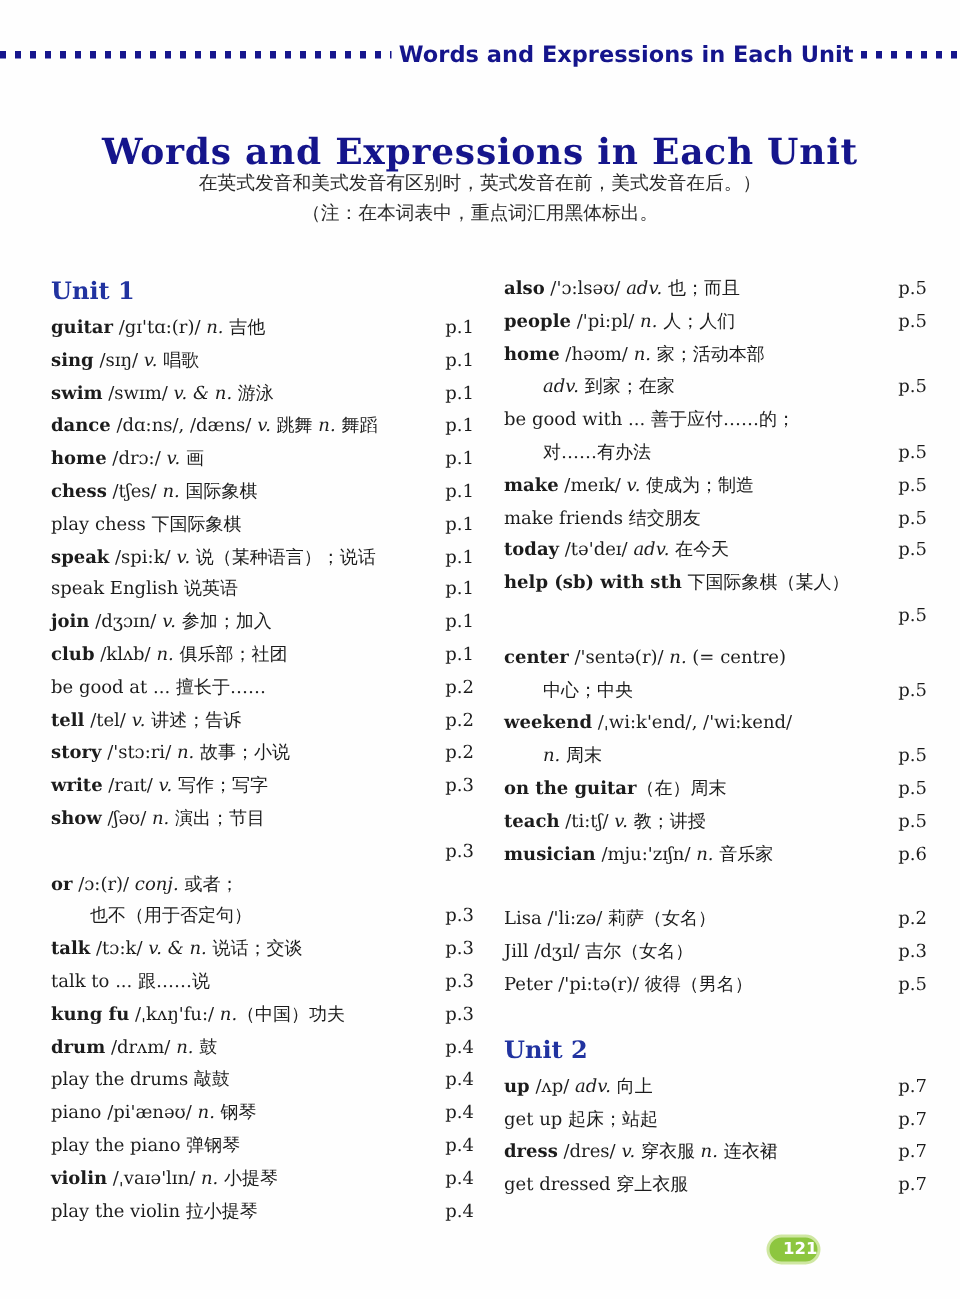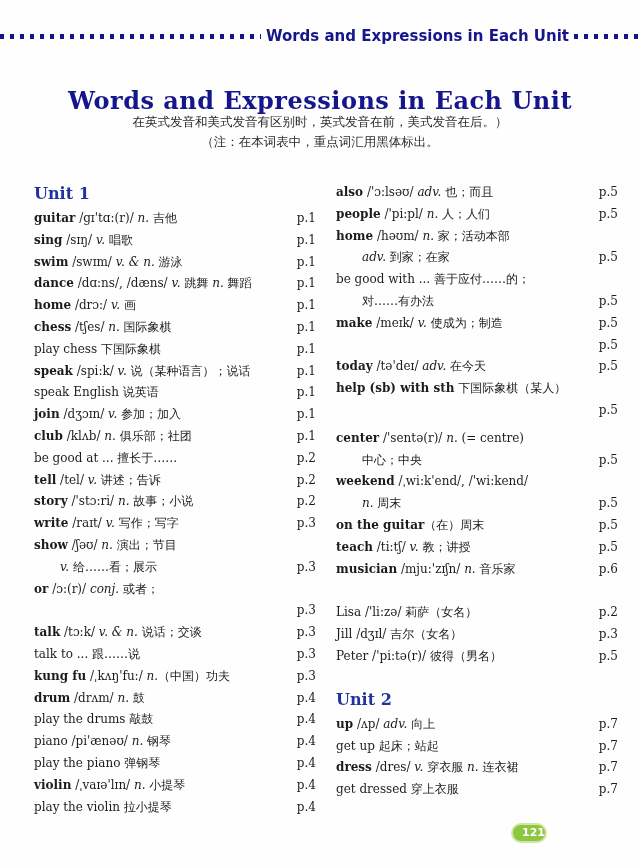--- a/index.html
+++ b/index.html
@@ -142,28 +142,28 @@
       </div>
       <div class="entry">
         <span class="entry-text"><span class="p-b">write</span><span class="p-r"> /raɪt/ </span><span class="p-i">v.</span><span class="p-r"> 写作；写字</span></span>
         <span class="page-ref">p.3</span>
       </div>
       <div class="entry">
         <span class="entry-text"><span class="p-b">show</span><span class="p-r"> /ʃəʊ/ </span><span class="p-i">n.</span><span class="p-r"> 演出；节目</span></span>
         <span class="page-ref"></span>
       </div>
       <div class="entry indent">
-        <span class="entry-text"><span class="p-i">v.</span><span class="p-r"> 给……看；展示</span></span>
         <span class="page-ref">p.3</span>
       </div>
       <div class="entry">
         <span class="entry-text"><span class="p-b">or</span><span class="p-r"> /ɔ:(r)/ </span><span class="p-i">conj.</span><span class="p-r"> 或者；</span></span>
         <span class="page-ref"></span>
       </div>
       <div class="entry indent">
+        <span class="entry-text"><span class="p-r">也不（用于否定句）</span></span>
         <span class="page-ref">p.3</span>
       </div>
       <div class="entry">
         <span class="entry-text"><span class="p-b">talk</span><span class="p-r"> /tɔ:k/ </span><span class="p-i">v. &amp; n.</span><span class="p-r"> 说话；交谈</span></span>
         <span class="page-ref">p.3</span>
       </div>
       <div class="entry">
         <span class="entry-text"><span class="p-r">talk to ... 跟……说</span></span>
         <span class="page-ref">p.3</span>
       </div>
@@ -219,20 +219,21 @@
       </div>
       <div class="entry indent">
         <span class="entry-text"><span class="p-r">对……有办法</span></span>
         <span class="page-ref">p.5</span>
       </div>
       <div class="entry">
         <span class="entry-text"><span class="p-b">make</span><span class="p-r"> /meɪk/ </span><span class="p-i">v.</span><span class="p-r"> 使成为；制造</span></span>
         <span class="page-ref">p.5</span>
       </div>
       <div class="entry">
+        <span class="entry-text"><span class="p-r">make friends 结交朋友</span></span>
         <span class="page-ref">p.5</span>
       </div>
       <div class="entry">
         <span class="entry-text"><span class="p-b">today</span><span class="p-r"> /tə'deɪ/ </span><span class="p-i">adv.</span><span class="p-r"> 在今天</span></span>
         <span class="page-ref">p.5</span>
       </div>
       <div class="entry">
         <span class="entry-text"><span class="p-b">help (sb) with sth</span><span class="p-r"> 下国际象棋（某人）</span></span>
         <span class="page-ref"></span>
       </div>

